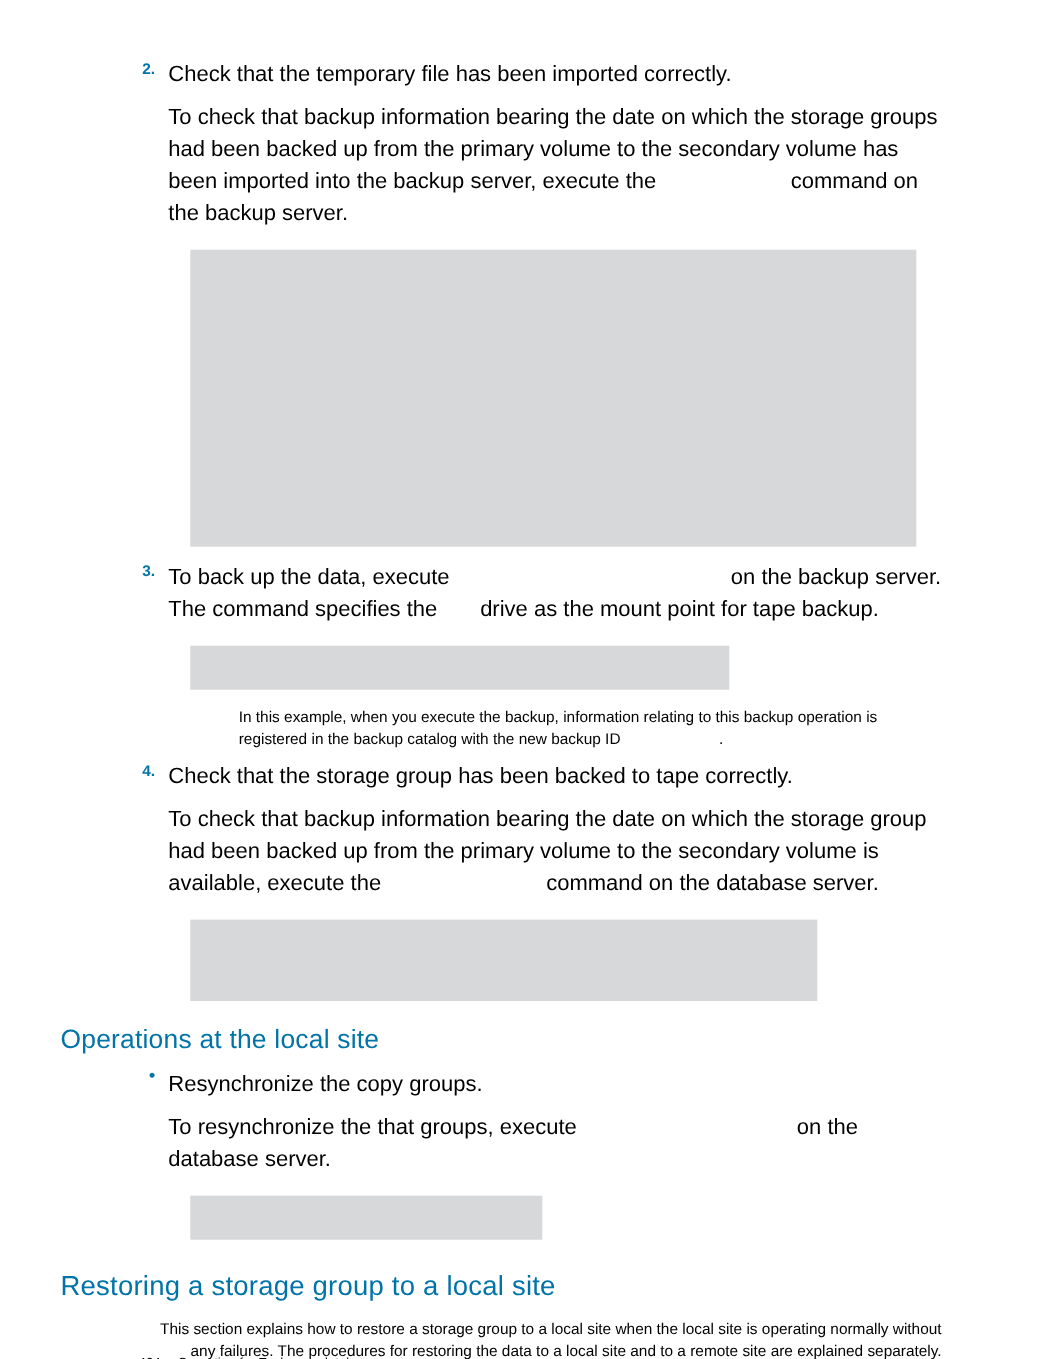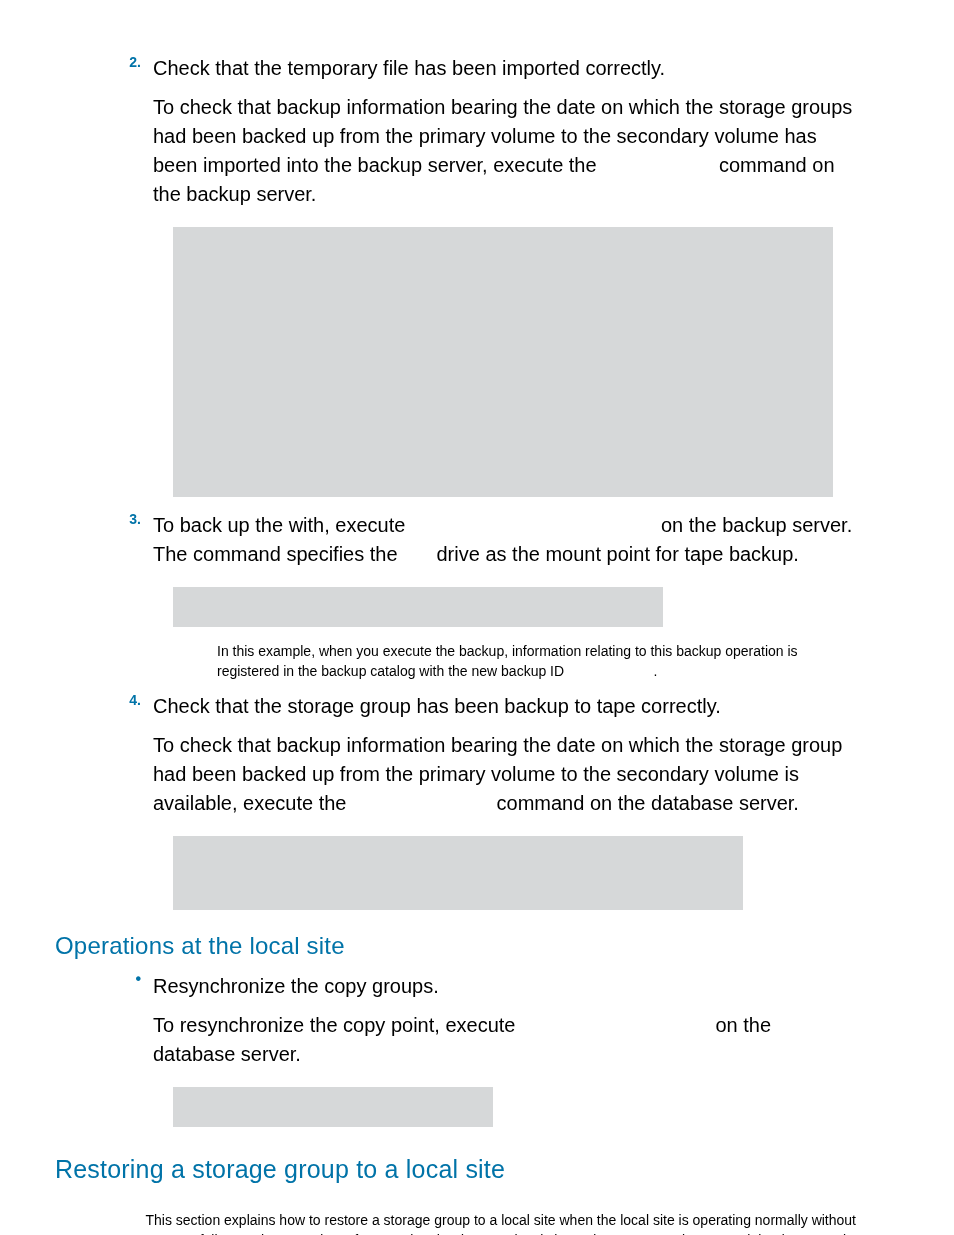--- a/index.html
+++ b/index.html
@@ -16,21 +16,21 @@
   .code-block { background: #d6d8d9; margin: 6px 0 14px 0; }
   .cb-lg { height: 270px; width: 660px; margin-left: 50px; }
   .cb-md { height: 40px; width: 490px; margin-left: 50px; }
   .cb-md2 { height: 74px; width: 570px; margin-left: 50px; }
   .cb-sm { height: 40px; width: 320px; margin-left: 50px; }
 
   .indented-block { margin-left: 50px; font-size: 14px; line-height: 1.45; }
   .indented-block p { margin-bottom: 10px; margin-left: 44px; }
 
   h3.sub { font-family: Arial, sans-serif; font-weight: normal; color: #0073a8; font-size: 24px; margin-top: 22px; margin-bottom: 12px; letter-spacing: 0.2px; margin-left: -48px; }
-  h2.sec { font-family: Arial, sans-serif; font-weight: normal; color: #0073a8; font-size: 25px; margin-top: 28px; margin-bottom: 26px; margin-left: -48px; letter-spacing: 0.2px; }
+  h2.sec { font-family: Arial, sans-serif; font-weight: normal; color: #0073a8; font-size: 25px; margin-top: 28px; margin-bottom: 14px; margin-left: -48px; letter-spacing: 0.2px; }
 
   .body-para { font-size: 14px; line-height: 1.45; margin-left: 20px; margin-bottom: 8px; text-align: right; }
 
   .footer { position: absolute; bottom: 36px; left: 126px; font-size: 12px; color: #000; }
   .footer .pg { margin-right: 12px; }
 
   
   .ol-wrap { margin-left: 20px; }
 </style>
 </head>
@@ -51,62 +51,62 @@
             <span>command on the backup server.</span>
           </p>
         </div>
       </div>
       <div class="code-block cb-lg"></div>
 
       <div class="list-item">
         <div class="num-marker">3.</div>
         <div class="item-body">
           <p>
-            <span>To back up the with, execute</span>
+            <span>To back up the data, execute</span>
             <span>&nbsp;&nbsp;&nbsp;&nbsp;&nbsp;&nbsp;&nbsp;&nbsp;&nbsp;&nbsp;&nbsp;&nbsp;&nbsp;&nbsp;&nbsp;&nbsp;&nbsp;&nbsp;&nbsp;&nbsp;&nbsp;&nbsp;&nbsp;&nbsp;&nbsp;&nbsp;&nbsp;&nbsp;&nbsp;&nbsp;&nbsp;&nbsp;&nbsp;&nbsp;&nbsp;&nbsp;&nbsp;&nbsp;&nbsp;&nbsp;&nbsp;&nbsp;&nbsp;&nbsp;</span>
             <span>on the backup server. The command specifies the</span>
             <span>&nbsp;&nbsp;&nbsp;&nbsp;&nbsp;</span>
             <span>drive as the mount point for tape backup.</span>
           </p>
         </div>
       </div>
       <div class="code-block cb-md"></div>
 
       <div class="indented-block">
         <p>
           <span>In this example, when you execute the backup, information relating to this backup operation is registered in the backup catalog with the new backup ID</span>
           <span>&nbsp;&nbsp;&nbsp;&nbsp;&nbsp;&nbsp;&nbsp;&nbsp;&nbsp;&nbsp;&nbsp;&nbsp;&nbsp;&nbsp;&nbsp;&nbsp;&nbsp;&nbsp;&nbsp;&nbsp;&nbsp;</span>
           <span>.</span>
         </p>
       </div>
 
       <div class="list-item">
         <div class="num-marker">4.</div>
         <div class="item-body">
-          <p>Check that the storage group has been backup to tape correctly.</p>
+          <p>Check that the storage group has been backed to tape correctly.</p>
           <p>
             <span>To check that backup information bearing the date on which the storage group had been backed up from the primary volume to the secondary volume is available, execute the</span>
             <span>&nbsp;&nbsp;&nbsp;&nbsp;&nbsp;&nbsp;&nbsp;&nbsp;&nbsp;&nbsp;&nbsp;&nbsp;&nbsp;&nbsp;&nbsp;&nbsp;&nbsp;&nbsp;&nbsp;&nbsp;&nbsp;&nbsp;&nbsp;&nbsp;&nbsp;</span>
             <span>command on the database server.</span>
           </p>
         </div>
       </div>
       <div class="code-block cb-md2"></div>
 
     </div>
 
     <h3 class="sub">Operations at the local site</h3>
 
     <div class="ol-wrap">
       <div class="list-item">
         <div class="bullet-marker">•</div>
         <div class="item-body">
           <p>Resynchronize the copy groups.</p>
           <p>
-            <span>To resynchronize the copy point, execute</span>
+            <span>To resynchronize the that groups, execute</span>
             <span>&nbsp;&nbsp;&nbsp;&nbsp;&nbsp;&nbsp;&nbsp;&nbsp;&nbsp;&nbsp;&nbsp;&nbsp;&nbsp;&nbsp;&nbsp;&nbsp;&nbsp;&nbsp;&nbsp;&nbsp;&nbsp;&nbsp;&nbsp;&nbsp;&nbsp;&nbsp;&nbsp;&nbsp;&nbsp;&nbsp;&nbsp;&nbsp;&nbsp;&nbsp;</span>
             <span>on the database server.</span>
           </p>
         </div>
       </div>
       <div class="code-block cb-sm"></div>
     </div>
 
     <h2 class="sec">Restoring a storage group to a local site</h2>
     <p class="body-para">This section explains how to restore a storage group to a local site when the local site is operating normally without any failures. The procedures for restoring the data to a local site and to a remote site are explained separately.</p>

